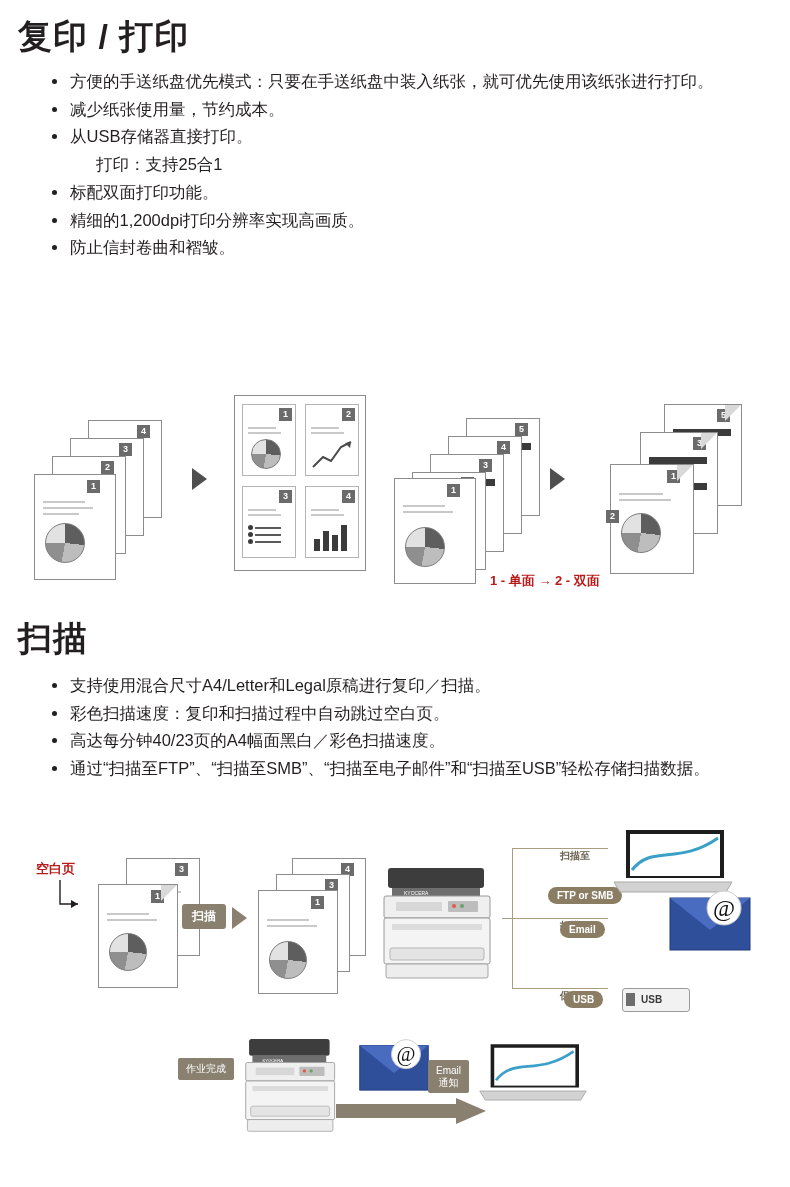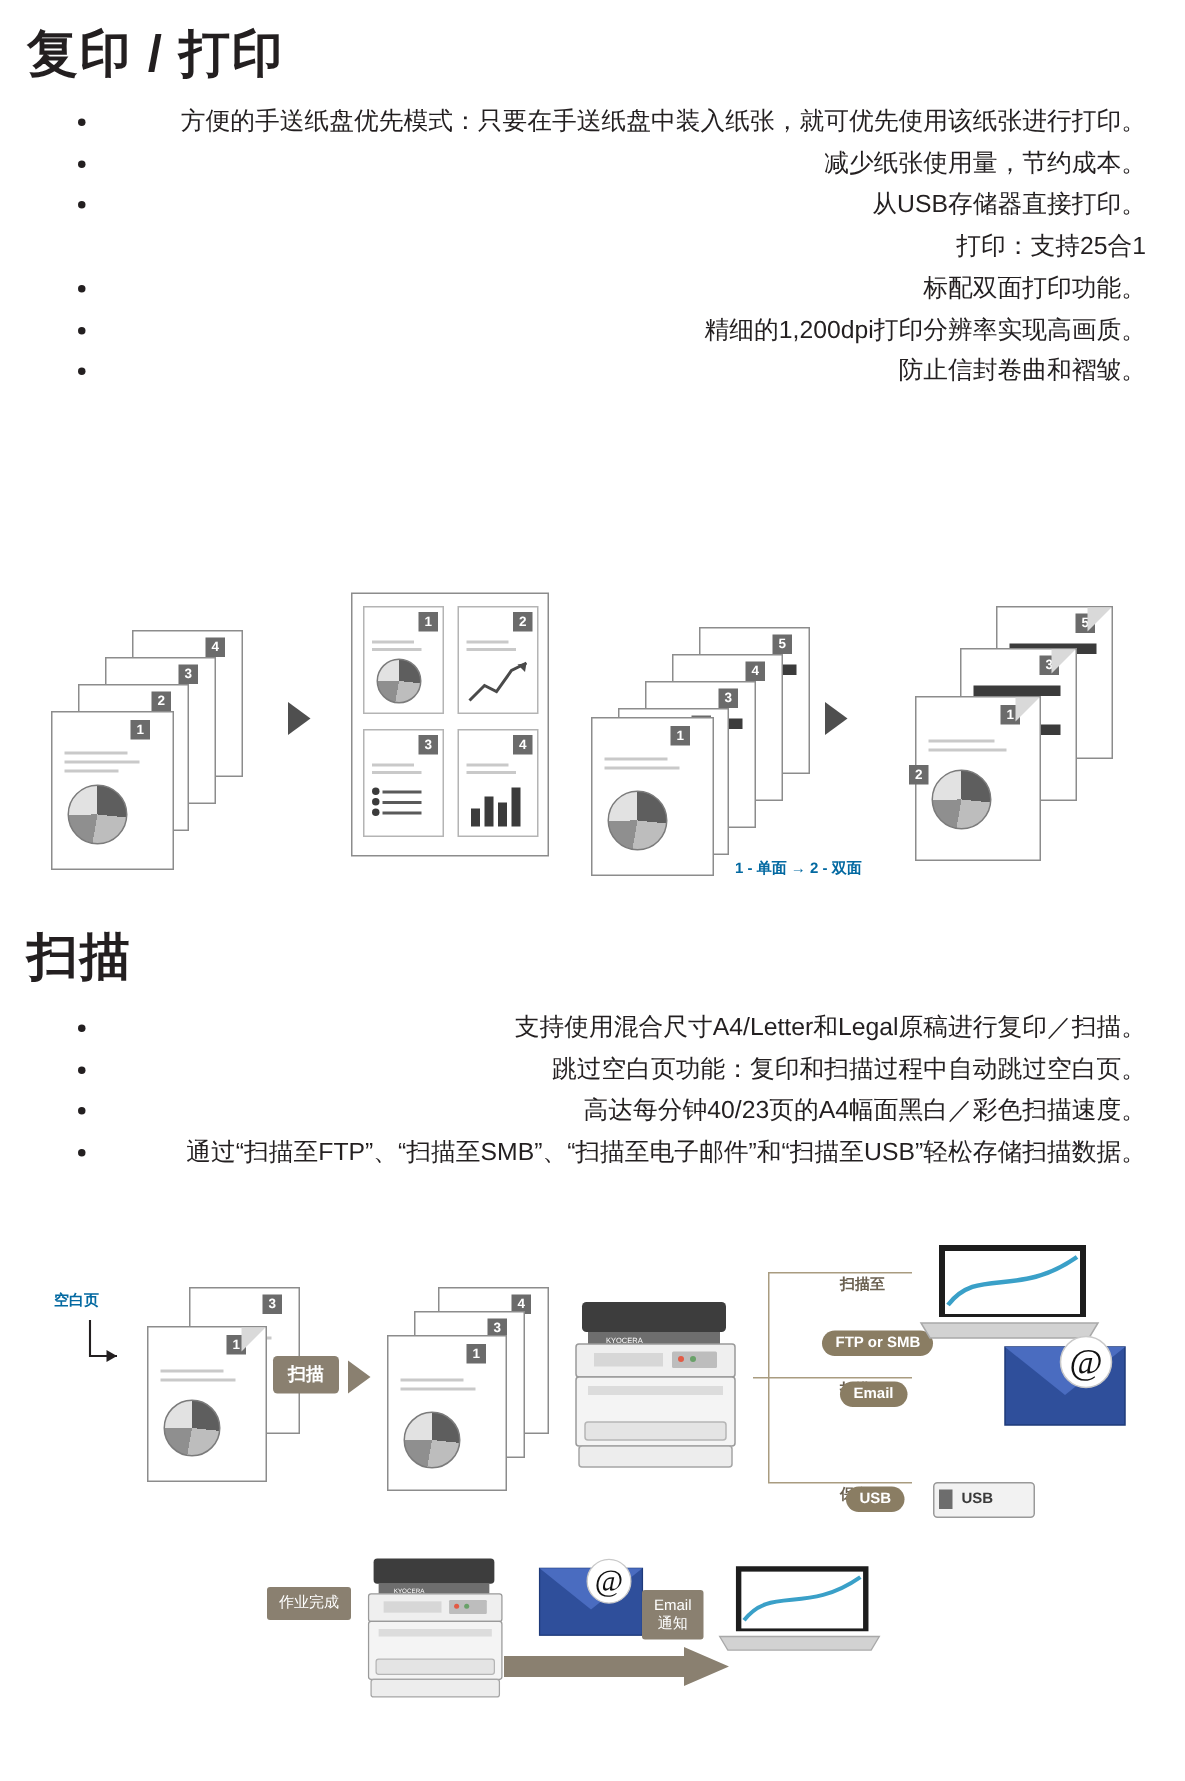--- a/index.html
+++ b/index.html
@@ -34,21 +34,20 @@
   #scan-title { position: absolute; left: 18px; top: 620px; }
 
   
   .bullet-list {
     position: absolute;
     list-style: none;
     margin: 0;
     padding: 0;
     font-size: 16.5px;
     line-height: 1.62;
-    text-align: right;
   }
   .bullet-list li {
     position: relative;
     padding-left: 26px;
     margin-bottom: 1px;
   }
   .bullet-list li::before {
     content: "";
     position: absolute;
     left: 8px;
@@ -121,23 +120,23 @@
   .dogear {
     position: absolute;
     width: 0; height: 0;
     border-top: 16px solid #d9d9d9;
     border-right: 16px solid transparent;
   }
 
   
   .fig-caption {
     position: absolute;
-    font-size: 10px;
+    font-size: 13px;
     font-weight: bold;
-    color: #0369a1;
+    color: #b91c1c;
     white-space: nowrap;
   }
   .tag-brown {
     position: absolute;
     background: #8a7d63;
     color: #ffffff;
     font-size: 10px;
     font-weight: bold;
     text-align: center;
     border-radius: 9px;
@@ -322,21 +321,21 @@
     </div>
     <div class="badge" style="left:606px; top:510px;">2</div>
 
     <div class="fig-caption" style="left:490px; top:572px;">1 - 单面 → 2 - 双面</div>
   </div>
 
   <h1 id="scan-title" class="section-title">扫描</h1>
 
   <ul id="scan-list" class="bullet-list">
     <li>支持使用混合尺寸A4/Letter和Legal原稿进行复印／扫描。</li>
-    <li>跳过空白页功能：复印和扫描过程中自动跳过空白页。</li>
+    <li>彩色扫描速度：复印和扫描过程中自动跳过空白页。</li>
     <li>高达每分钟40/23页的A4幅面黑白／彩色扫描速度。</li>
     <li>通过“扫描至FTP”、“扫描至SMB”、“扫描至电子邮件”和“扫描至USB”轻松存储扫描数据。</li>
   </ul>
 
   <div>
 
     <div class="fig-caption" style="left:36px; top:860px;">空白页</div>
     <svg style="position:absolute; left:56px; top:878px;" width="30" height="36" viewBox="0 0 30 36">
       <path d="M4,2 L4,26 L22,26" fill="none" stroke="#231f20" stroke-width="1.4"></path>
       <polygon points="22,26 15,22 15,30" fill="#231f20"></polygon>

